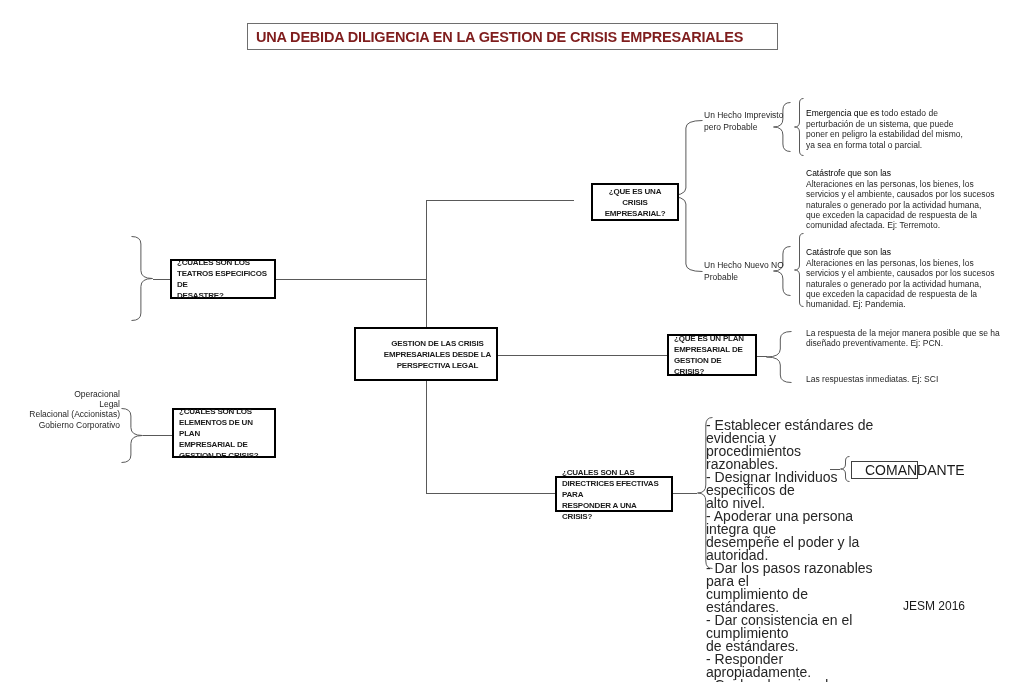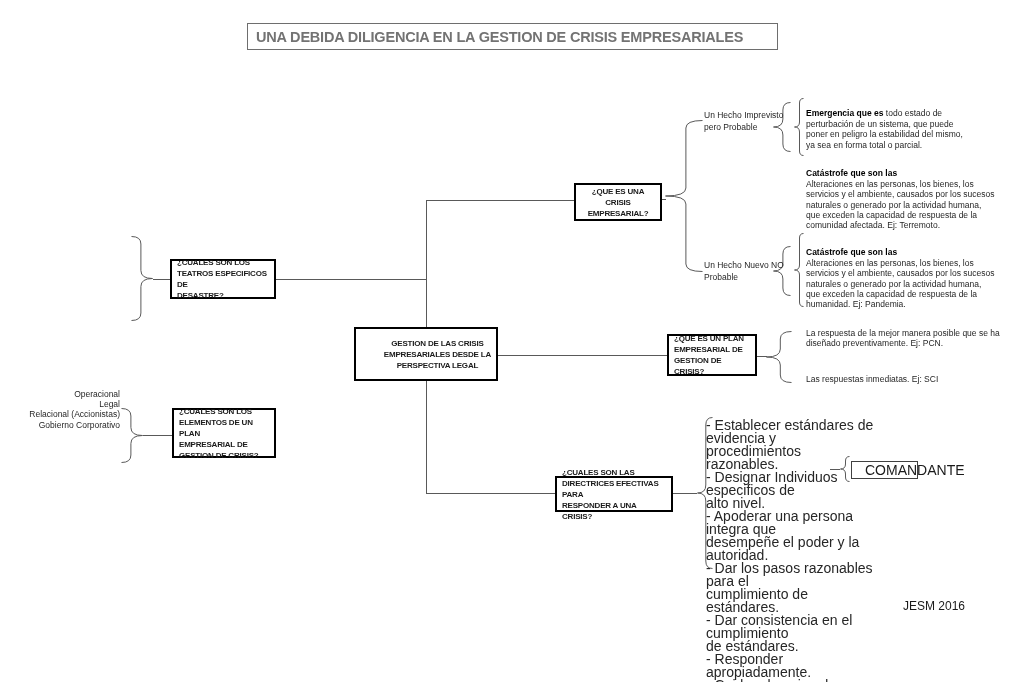--- a/index.html
+++ b/index.html
@@ -11,28 +11,28 @@
   .line { position:absolute; background:#595959; }
   .hline { height:1px; }
   .vline { width:1px; }
   .node {
     position:absolute; border:2px solid #000; background:#fff;
     font-weight:bold; font-size:8px; letter-spacing:-0.2px; line-height:11px;
     color:#1a1a1a; white-space:pre-line; box-sizing:border-box;
     display:flex; align-items:center; padding:2px 5px;
   }
   .node.centered { text-align:center; justify-content:flex-end; border-width:2.5px; }
-  .node.q-center { text-align:center; justify-content:center; }
+  .node.q-center { text-align:center; justify-content:center;margin-left:17px; }
   .titlebox {
     position:absolute; border:1px solid #6e6e6e; background:#fff;
     font-weight:bold; font-size:14.5px; letter-spacing:-0.2px; line-height:20px;
-    color:#737373; padding:3px 8px; box-sizing:border-box; white-space:nowrap;
+    color:#7f1d1d; padding:3px 8px; box-sizing:border-box; white-space:nowrap;
   }
   .txt { position:absolute; font-size:8.5px; line-height:10.4px; white-space:pre-line; }
-  .blk .lead { font-weight:bold; color:#000; }
+  .blk .lead { font-weight:normal; color:#000; }
   .blk .lead.block { display:block; }
   .list { position:absolute; font-size:8.5px; line-height:10.2px; text-align:right; }
   .list div { white-space:nowrap; }
   .bullets { position:absolute; font-size:14px; line-height:13px; }
   .bullets div { white-space:pre-line; }
   .minibox {
     position:absolute; border:1px solid #404040; background:#fff;
     font-size:14px; color:#1a1a1a; box-sizing:border-box;
     display:flex; align-items:center; padding:0 13px; white-space:nowrap;
   }

